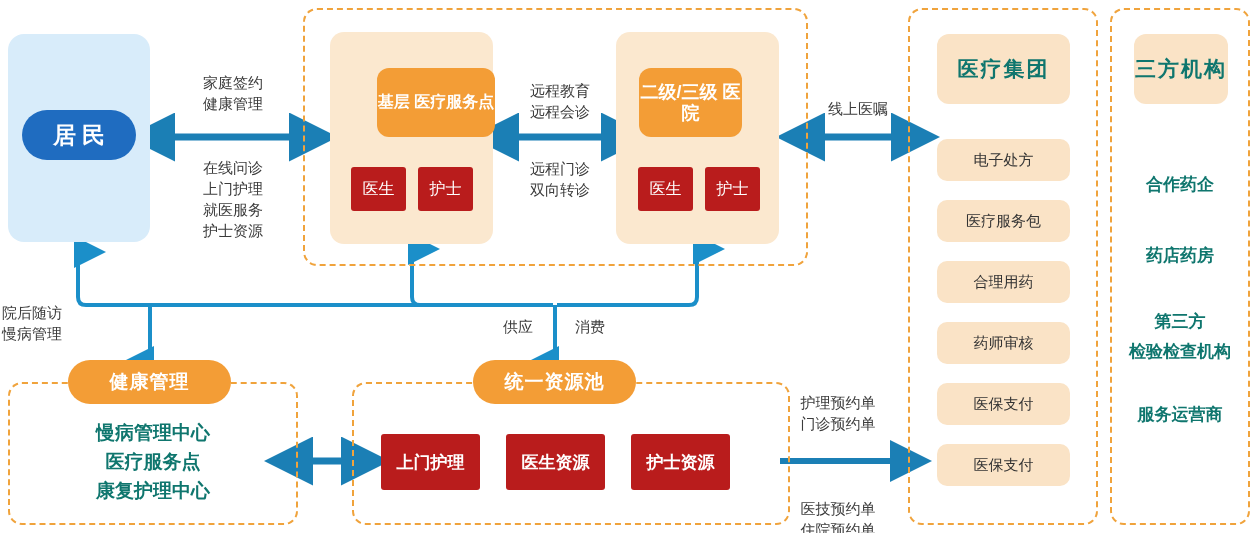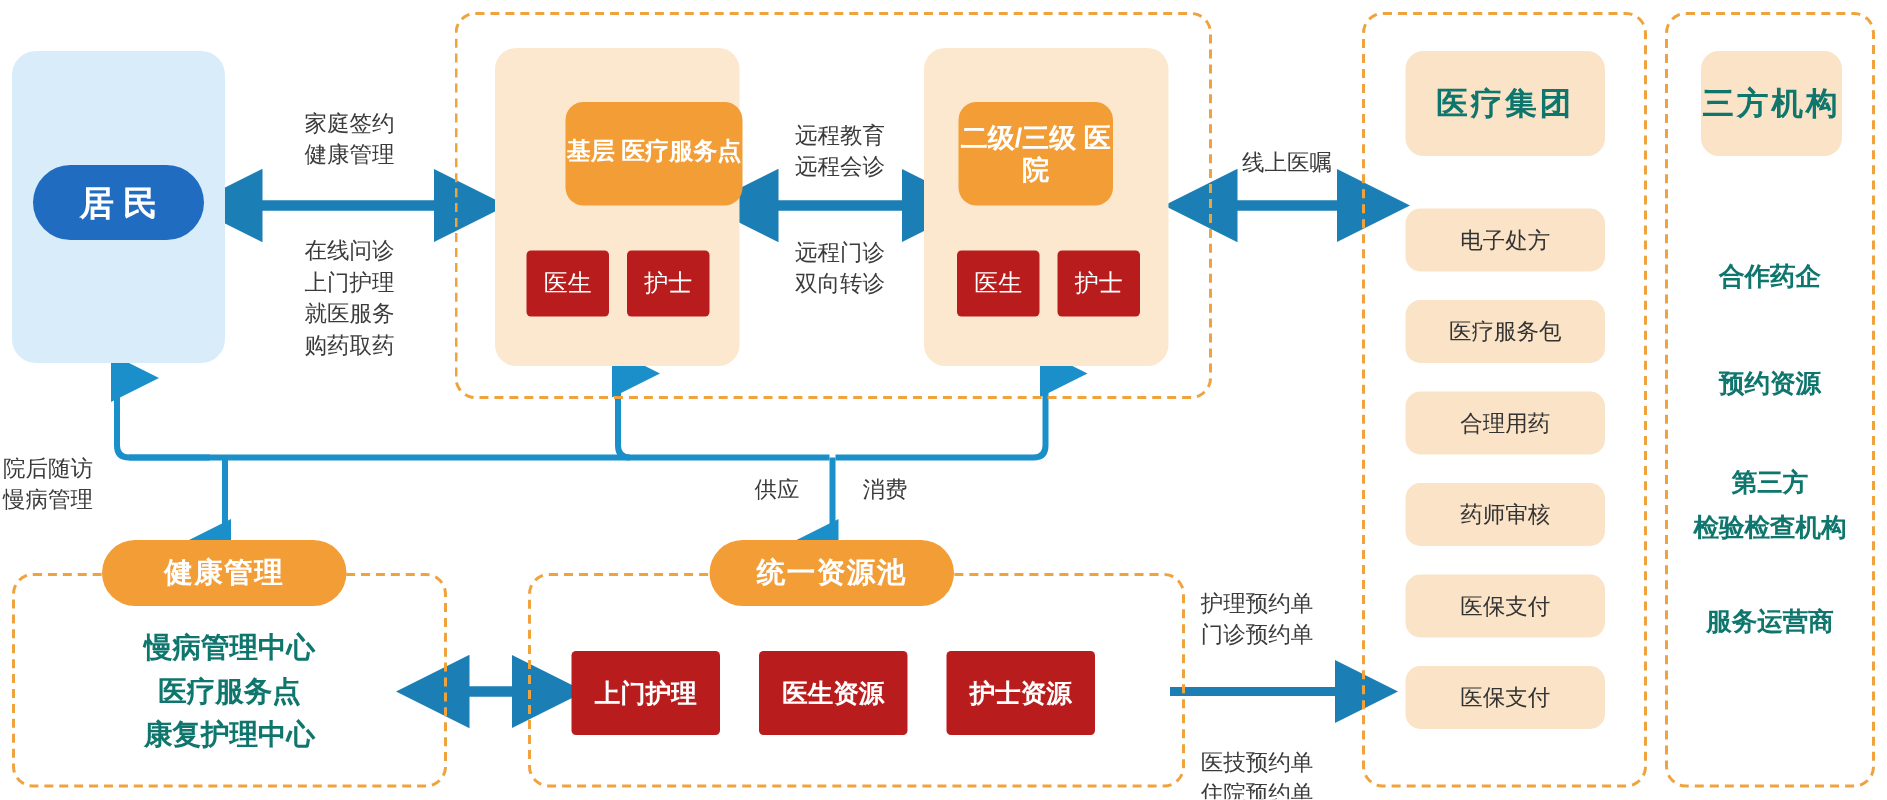--- a/index.html
+++ b/index.html
@@ -169,21 +169,21 @@
   </svg>
 
   <div class="panel-blue" style="left:8px;top:34px;width:142px;height:208px;"></div>
   <div class="pill-blue-dark" style="left:22px;top:110px;width:114px;height:50px;font-size:23px;">居民</div>
 
   <div class="label" style="left:170px;top:72px;width:126px;">家庭签约
 健康管理</div>
   <div class="label" style="left:170px;top:157px;width:126px;">在线问诊
 上门护理
 就医服务
-购药取药</div>
+护士资源</div>
 
   <div class="label label-left" style="left:2px;top:302px;width:110px;">院后随访
 慢病管理</div>
 
   <div class="dashed-box" style="left:303px;top:8px;width:505px;height:258px;"></div>
 
   <div class="panel-cream" style="left:330px;top:32px;width:163px;height:212px;"></div>
   <div class="box-orange" style="left:353px;top:68px;width:118px;height:69px;font-size:16px;margin-left:24px;">基层
 医疗服务点</div>
   <div class="box-blue" style="left:351px;top:167px;width:55px;height:44px;font-size:16px;">医生</div>
@@ -209,21 +209,21 @@
   <div class="chip-cream" style="left:937px;top:200px;width:133px;height:42px;font-size:15px;">医疗服务包</div>
   <div class="chip-cream" style="left:937px;top:261px;width:133px;height:42px;font-size:15px;">合理用药</div>
   <div class="chip-cream" style="left:937px;top:322px;width:133px;height:42px;font-size:15px;">药师审核</div>
   <div class="chip-cream" style="left:937px;top:383px;width:133px;height:42px;font-size:15px;">医保支付</div>
   <div class="chip-cream" style="left:937px;top:444px;width:133px;height:42px;font-size:15px;">医保支付</div>
 
   <div class="dashed-box" style="left:1110px;top:8px;width:140px;height:517px;"></div>
   <div class="chip-cream-head" style="left:1134px;top:34px;width:94px;height:70px;font-size:21px;">三方机构</div>
 
   <div class="orange-text" style="left:1110px;top:170px;width:140px;font-size:17px;">合作药企</div>
-  <div class="orange-text" style="left:1110px;top:241px;width:140px;font-size:17px;">预约资源</div>
+  <div class="orange-text" style="left:1110px;top:241px;width:140px;font-size:17px;">药店药房</div>
   <div class="orange-text" style="left:1110px;top:307px;width:140px;font-size:17px;">第三方
 检验检查机构</div>
   <div class="orange-text" style="left:1110px;top:400px;width:140px;font-size:17px;">服务运营商</div>
 
   <div class="dashed-box" style="left:8px;top:382px;width:290px;height:143px;"></div>
   <div class="pill-orange" style="left:68px;top:360px;width:163px;height:44px;font-size:19px;">健康管理</div>
   <div class="orange-text" style="left:8px;top:418px;width:290px;font-size:19px;line-height:29px;">慢病管理中心</div>
   <div class="orange-text" style="left:8px;top:447px;width:290px;font-size:19px;line-height:29px;">医疗服务点</div>
   <div class="orange-text" style="left:8px;top:476px;width:290px;font-size:19px;line-height:29px;">康复护理中心</div>
 

